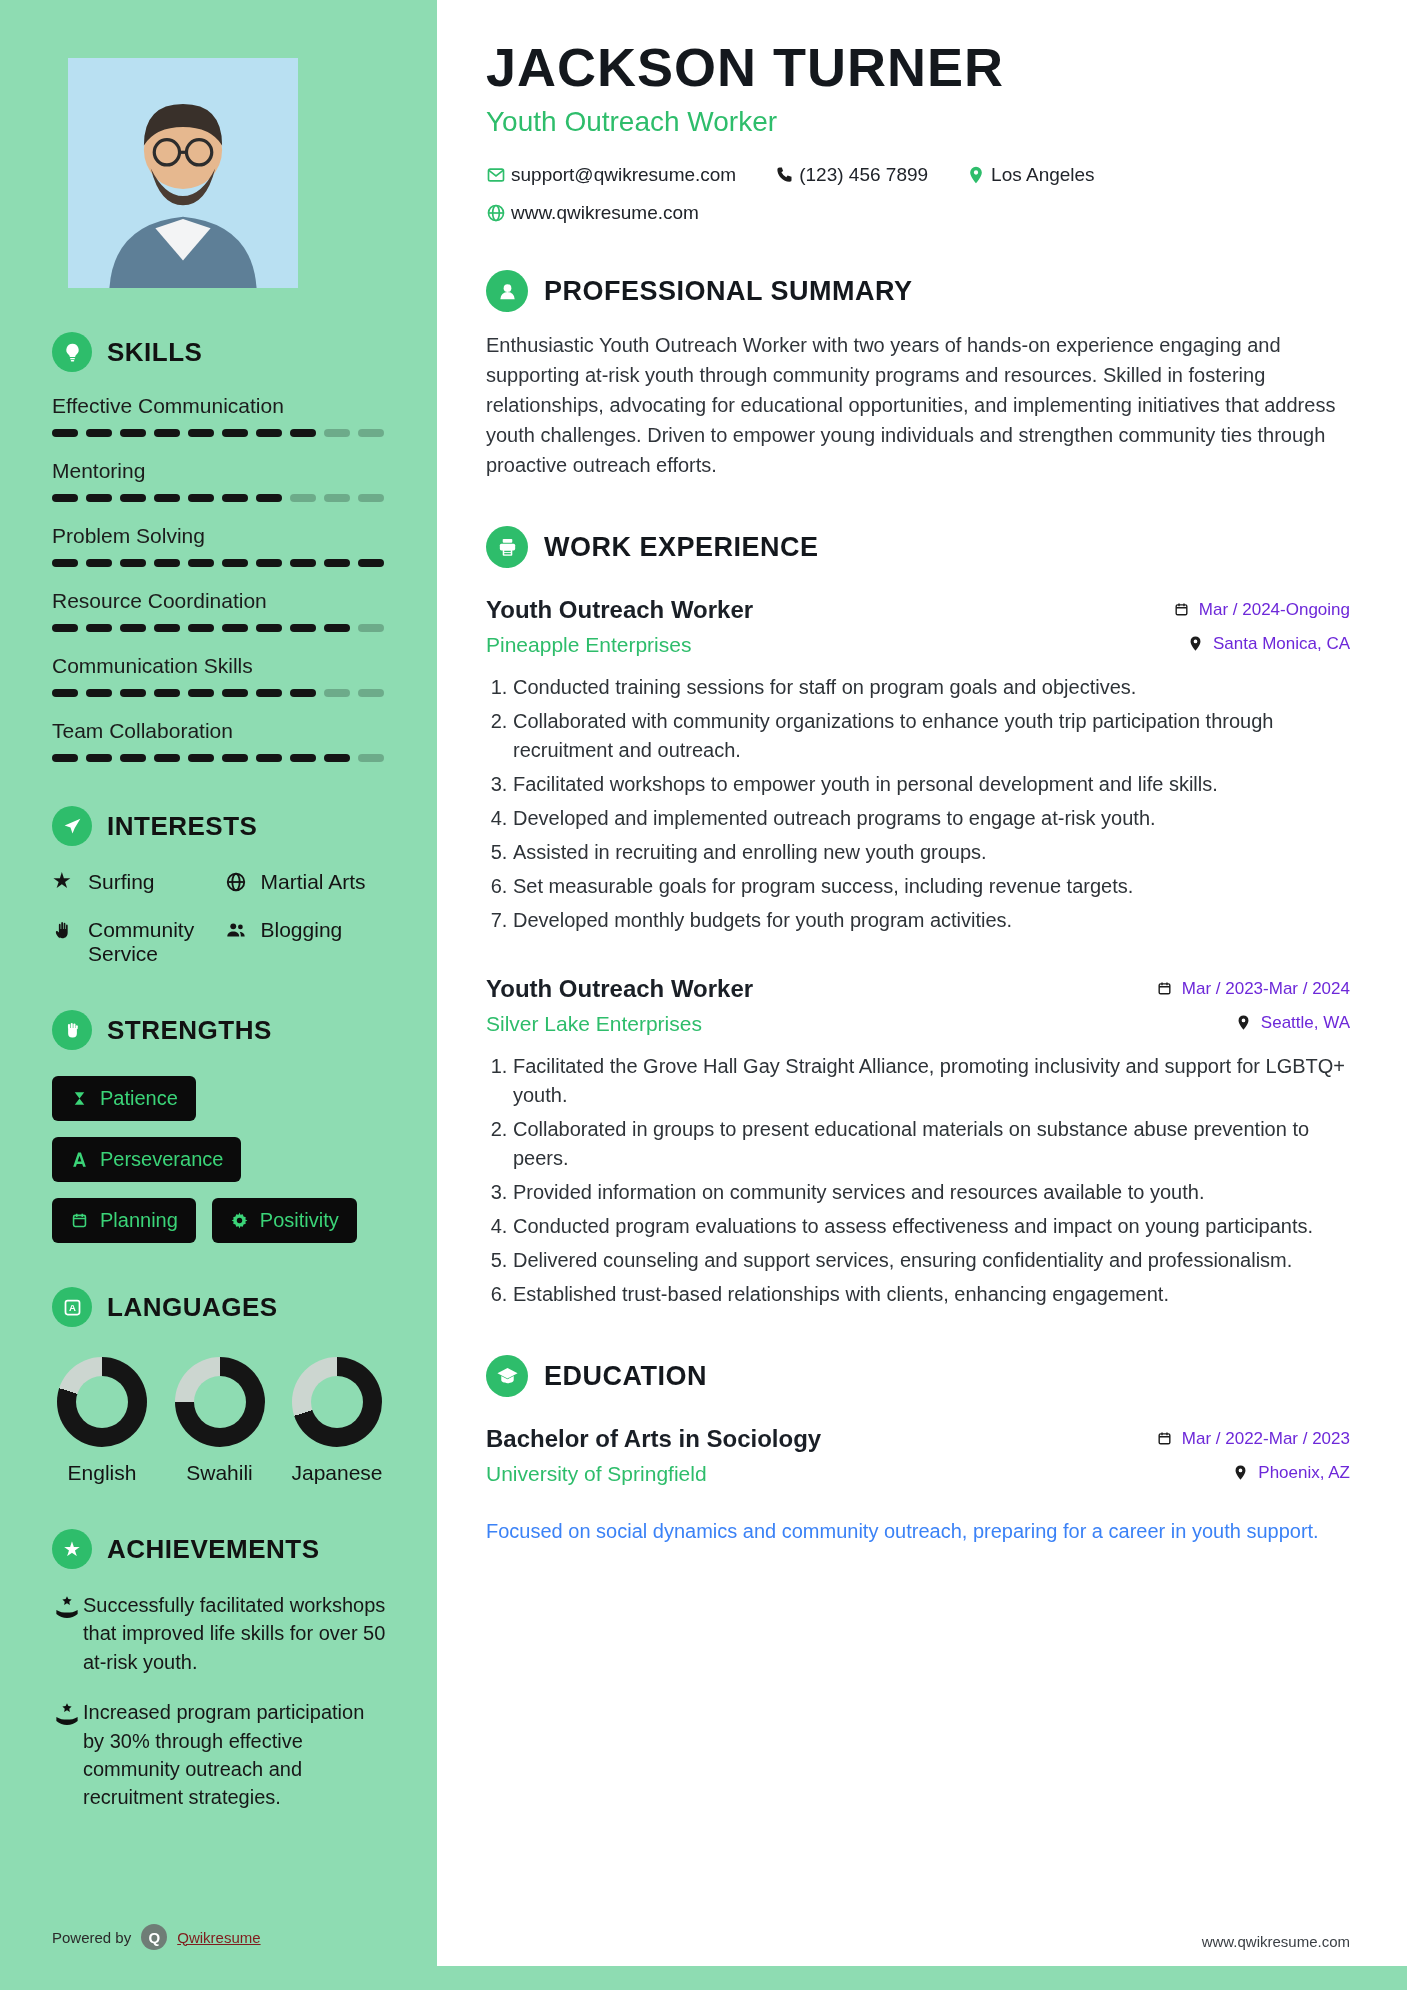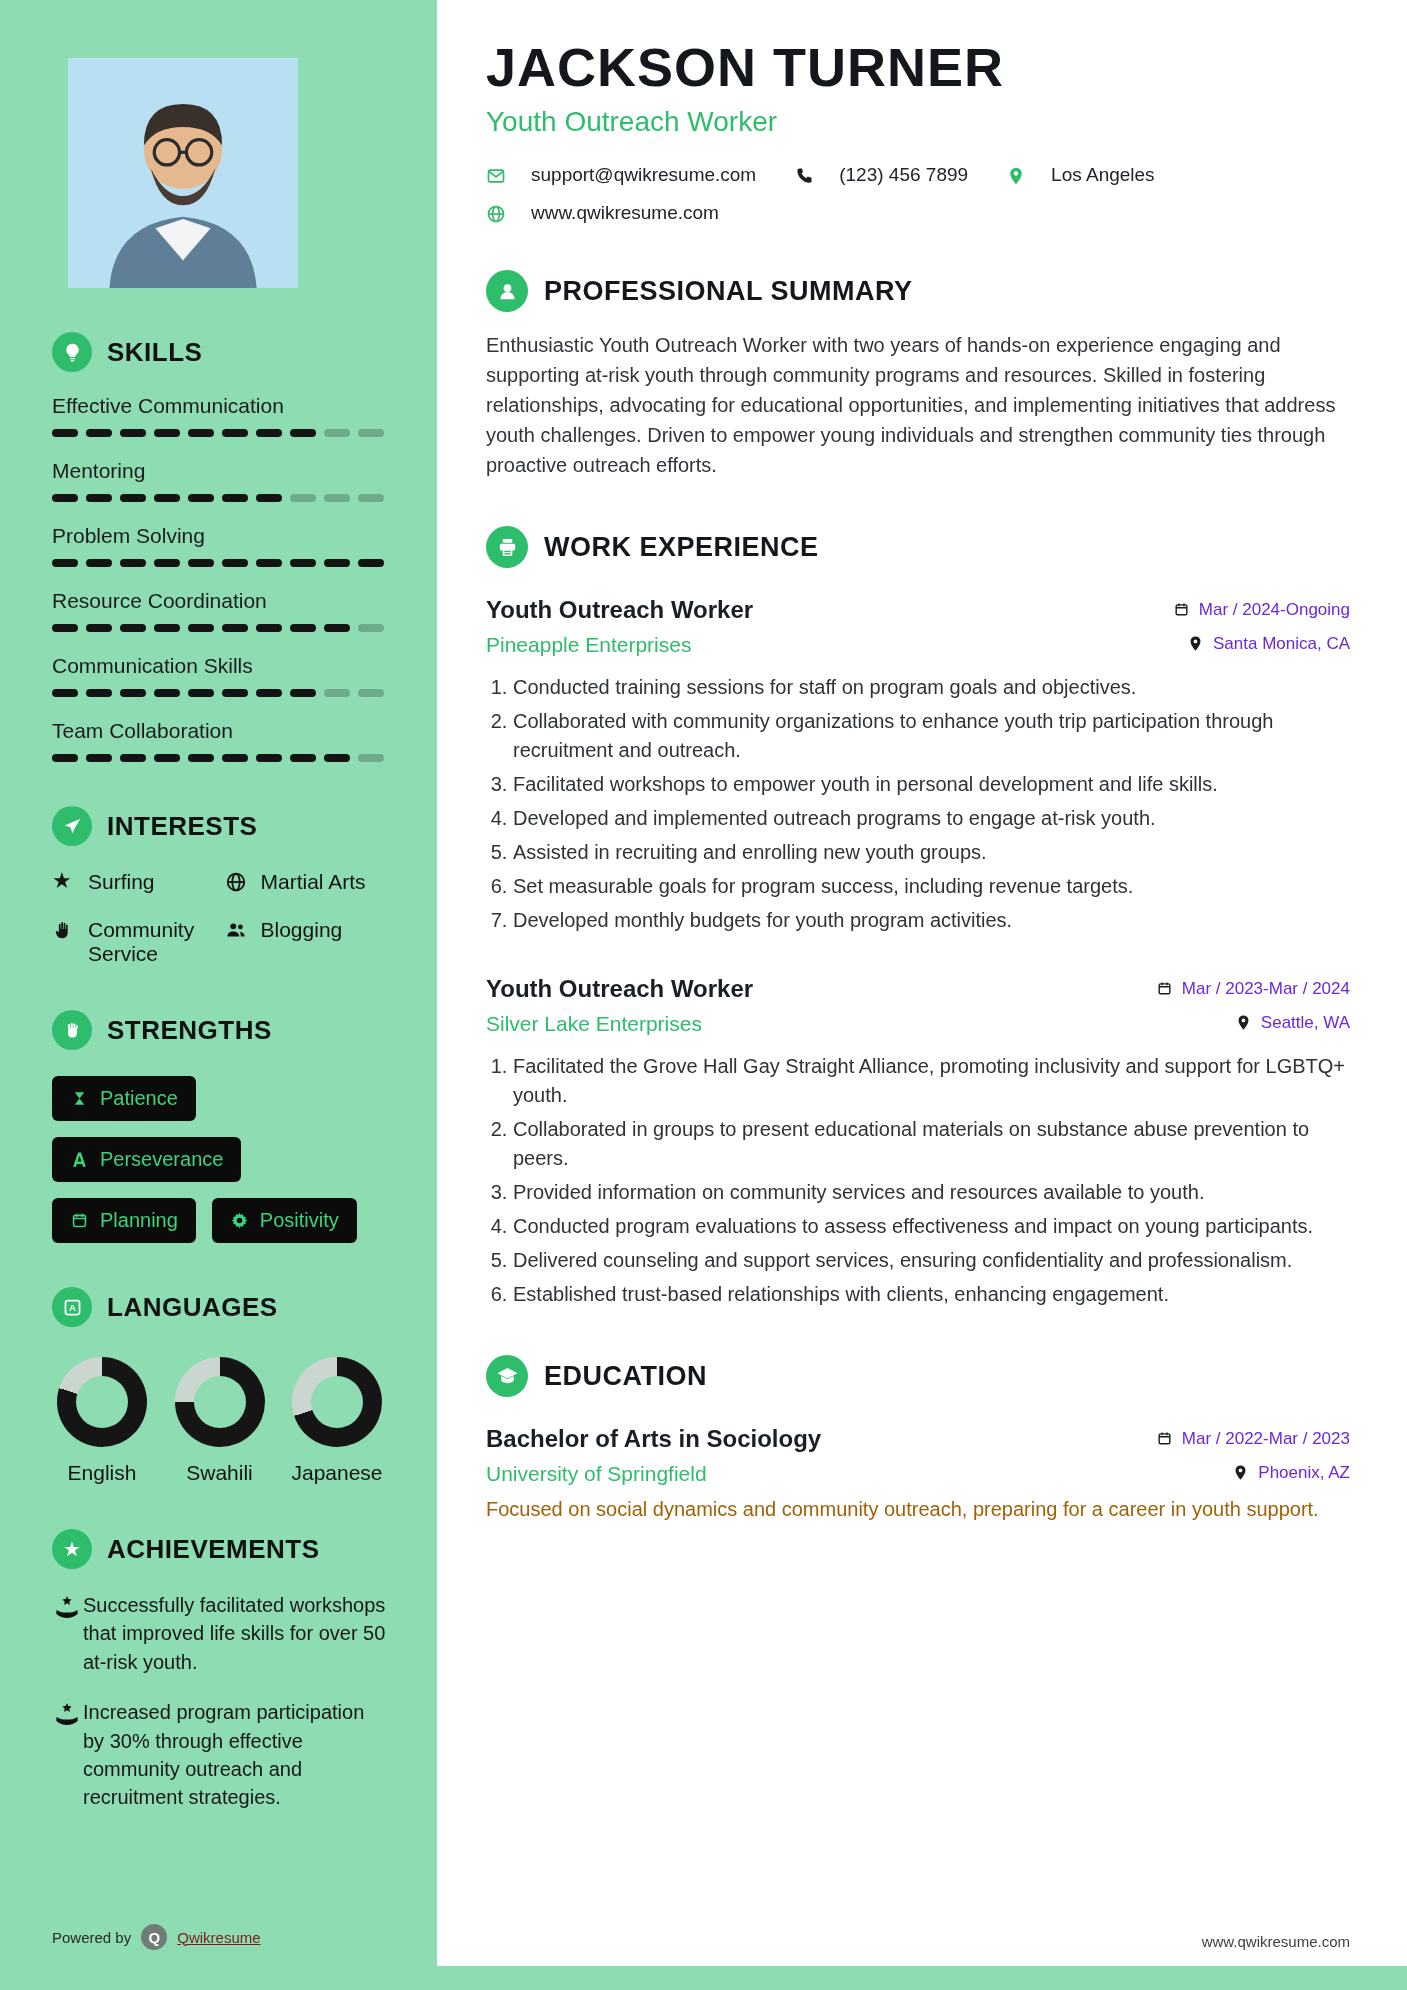--- a/index.html
+++ b/index.html
@@ -52,21 +52,21 @@
   .qr-logo { width:26px; height:26px; border-radius:50%; background:#6f7d76; color:#ffffff; font-size:15px; font-weight:bold; display:flex; align-items:center; justify-content:center; }
   .brand-link { font-size:15px; color:#7f1d1d; text-decoration:underline; cursor:pointer; }
 
   
   .main { flex:1; padding:36px 57px 0 49px; position:relative; }
   .name { font-size:54px; font-weight:800; color:#14181d; letter-spacing:1px; }
   .job-title { font-size:28px; color:#2ebd6b; margin-top:8px; font-weight:500; }
 
   .contact-row { display:flex; align-items:center; gap:12px; margin-top:26px; flex-wrap:wrap; }
   .contact-row.second { margin-top:16px; }
-  .c-item { display:flex; align-items:flex-end; gap:25px; margin-right:26px; }
+  .c-item { display:flex; align-items:center; gap:5px; margin-right:26px; }
   .c-ic { width:20px; height:20px; color:#2ebd6b; flex-shrink:0; }
   .c-ic svg { width:100%; height:100%; }
   .c-text { font-size:19px; color:#20242a; }
   .c-link { cursor:pointer; }
 
   .m-section { margin-top:46px; }
   .m-head { display:flex; align-items:center; gap:16px; }
   .m-circle { width:42px; height:42px; border-radius:50%; background:#2ebd6b; color:#fff; display:flex; align-items:center; justify-content:center; flex-shrink:0; }
   .m-circle svg { width:23px; height:23px; }
   .m-title { font-size:27px; font-weight:bold; color:#14181d; letter-spacing:.5px; }
@@ -78,21 +78,21 @@
   .job-row { display:flex; justify-content:space-between; align-items:baseline; }
   .role { font-size:24px; font-weight:600; color:#1a1f26; }
   .meta { display:flex; align-items:center; gap:9px; font-size:17px; color:#6d28d9; }
   .meta .mi { width:17px; height:17px; color:#1d1d1d; }
   .meta .mi svg { width:100%; height:100%; }
   .company-row { display:flex; justify-content:space-between; align-items:baseline; margin-top:9px; }
   .company { font-size:21px; color:#2ebd6b; font-weight:500; }
   ol.bullets { margin-top:16px; padding-left:27px; }
   ol.bullets li { font-size:20px; line-height:1.45; color:#2e3338; margin-bottom:5px; }
 
-  .edu-desc { margin-top:8px; font-size:20px; line-height:1.5; color:#a16207; }
+  .edu-desc { margin-top:30px; font-size:20px; line-height:1.5; color:#3b82f6; }
 
   .main-footer { position:absolute; right:57px; bottom:40px; font-size:15px; color:#3a3f44; }
 
   .bottom-strip { position:absolute; left:0; right:0; bottom:0; height:24px; background:#8edcb2; }
 </style>
 </head>
 <body>
 
 <div class="page">
 

